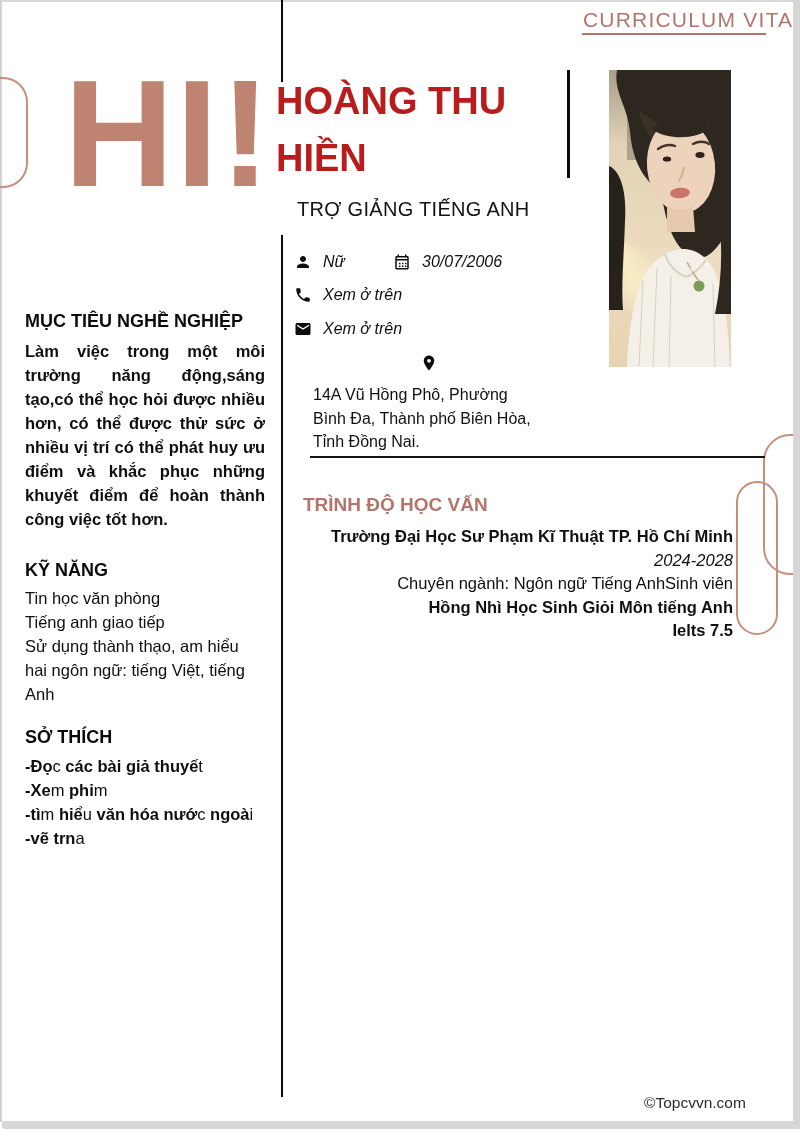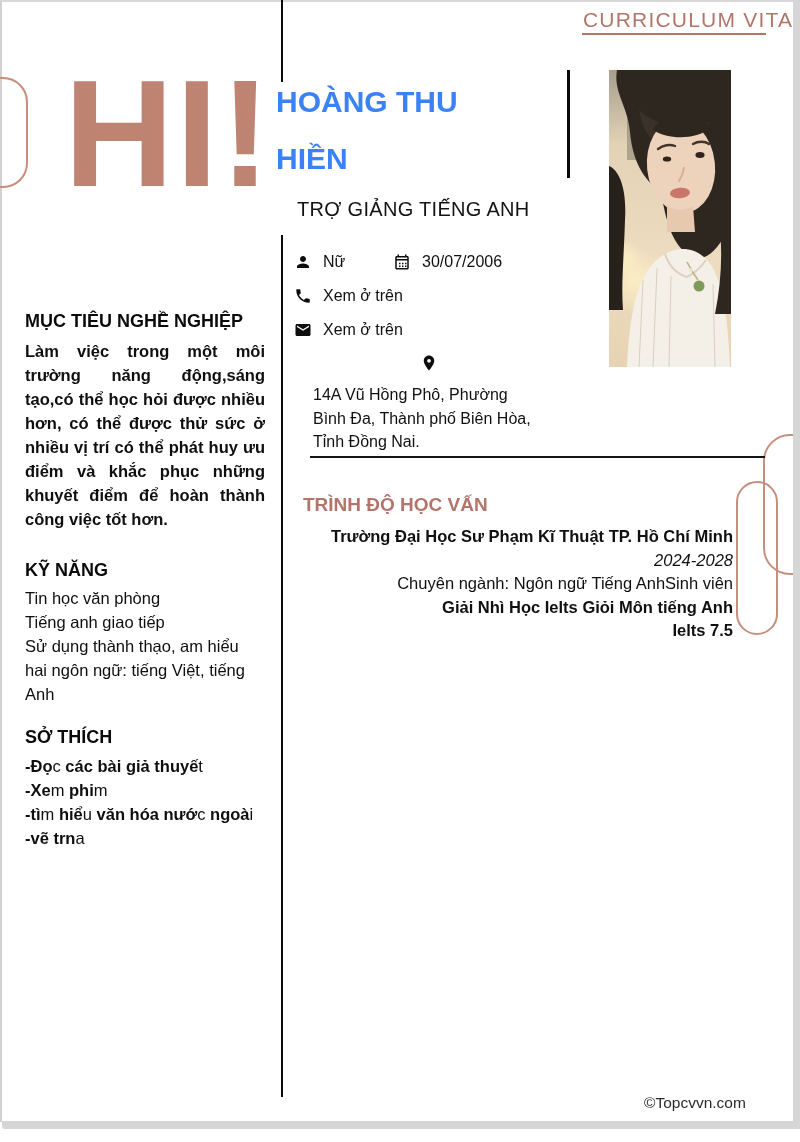--- a/index.html
+++ b/index.html
@@ -28,30 +28,30 @@
 
   
   .cv-title { position:absolute; left:583px; top:8px; width:190px; font-size:21px; letter-spacing:1.2px;
               color:var(--accent-heading,#b3756a); z-index:4; white-space:nowrap; }
   .cv-underline { position:absolute; left:582px; top:33px; width:184px; height:2px;
                   background:var(--accent-heading,#b3756a); z-index:4; }
 
   
   .hi { position:absolute; left:64px; top:57px; font-size:152px; line-height:152px; font-weight:bold;
         letter-spacing:2px; color:var(--accent-hi,#bf8372); z-index:4; }
-  .name { position:absolute; left:276px; top:73px; width:285px; font-size:30px; line-height:57px;
-          font-weight:bold; color:#3b82f6; z-index:4; }
+  .name { position:absolute; left:276px; top:73px; width:285px; font-size:38px; line-height:57px;
+          font-weight:bold; color:#b91c1c; z-index:4; }
   .job-title { position:absolute; left:297px; top:197px; font-size:20px; line-height:24px;
                letter-spacing:0.3px; color:#141414; z-index:4; white-space:nowrap; }
   .photo { position:absolute; left:609px; top:70px; width:122px; height:297px; overflow:hidden; z-index:4; }
   .photo svg { display:block; }
 
   
   .contact { position:absolute; left:294px; top:252px; width:270px; z-index:4; font-size:16px; color:#101010; }
-  .crow { display:flex; align-items:center; gap:11px; margin-bottom:15px; height:19px; }
+  .crow { display:flex; gap:11px; margin-bottom:15px; height:19px;font-style:italic; }
   .ccell { display:flex; align-items:center; gap:11px; }
   .ccell-gender { width:88px; }
   .cicon { width:18px; height:18px; flex:0 0 18px; display:flex; align-items:center; justify-content:center; }
   .cicon svg { width:18px; height:18px; fill:#0d0d0d; }
   .caddr { display:flex; align-items:center; gap:11px; margin-top:10px;flex-direction:column; }
   .caddr-text { width:232px; line-height:23.5px; }
 
   
   .education { position:absolute; left:303px; top:494px; width:430px; z-index:4; }
   .edu-heading { font-size:19px; font-weight:bold; color:var(--accent-heading,#b3756a); margin-bottom:9px; }
@@ -185,21 +185,21 @@
       </span>
       <span class="caddr-text">14A Vũ Hồng Phô, Phường Bình Đa, Thành phố Biên Hòa, Tỉnh Đồng Nai.</span>
     </div>
   </div>
 
   <div class="education">
     <div class="edu-heading">TRÌNH ĐỘ HỌC VẤN</div>
     <div class="edu-line edu-school">Trường Đại Học Sư Phạm Kĩ Thuật TP. Hồ Chí Minh</div>
     <div class="edu-line edu-years">2024-2028</div>
     <div class="edu-line edu-major">Chuyên ngành: Ngôn ngữ Tiếng AnhSinh viên</div>
-    <div class="edu-line edu-award">Giải Nhì Học Ielts Giỏi Môn tiếng Anh</div>
+    <div class="edu-line edu-award">Hồng Nhì Học Sinh Giỏi Môn tiếng Anh</div>
     <div class="edu-line edu-ielts">Ielts 7.5</div>
   </div>
 
   <div class="leftcol">
     <div class="sec-heading">MỤC TIÊU NGHỀ NGHIỆP</div>
     <div class="objective-body">Làm việc trong một môi trường năng động,sáng tạo,có thể học hỏi được nhiều hơn, có thể được thử sức ở nhiều vị trí có thể phát huy ưu điểm và khắc phục những khuyết điểm để hoàn thành công việc tốt hơn.</div>
 
     <div class="sec-heading skills-heading">KỸ NĂNG</div>
     <ul class="skills-list">
       <li>Tin học văn phòng</li>

